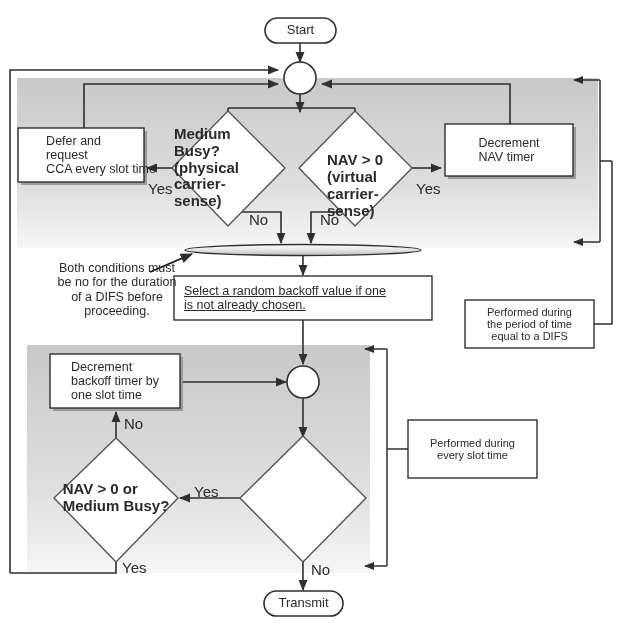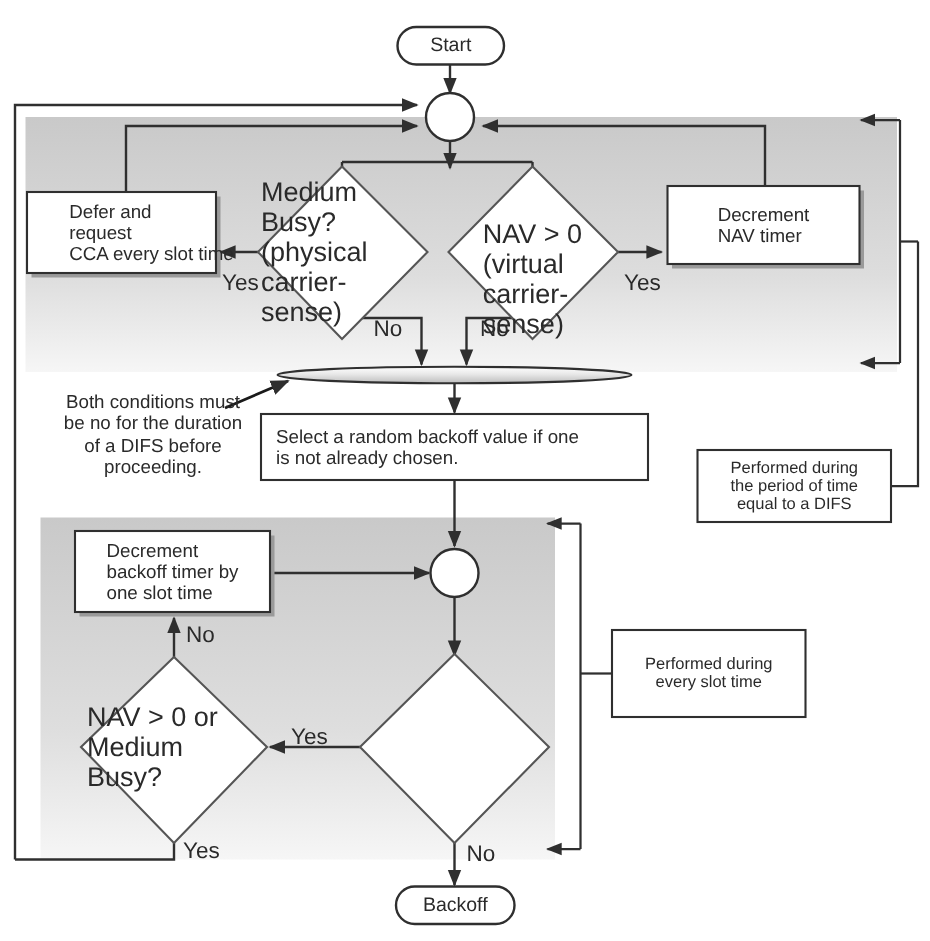--- a/index.html
+++ b/index.html
@@ -32,21 +32,21 @@
     white-space: pre-line;
   }
   .lbl {
     position: absolute;
     color: #2a2a2a;
     font-size: 15px;
     line-height: 1.15;
     white-space: pre-line;
   }
   .box-txt { font-size: 12.5px; }
-  .dia-txt { font-size: 18px; }
+  .dia-txt { font-size: 15px; font-weight: bold; }
   .oval-txt { font-size: 13px; }
   .note-txt { font-size: 11px; text-align: center; }
   .annot-txt { font-size: 12.5px; text-align: center; }
 </style>
 </head>
 <body>
 
 <div id="canvas">
 
   <svg width="620" height="627">
@@ -169,50 +169,50 @@
 sense)</div>
 
   <div class="node-text dia-txt" style="left:303px; top:144px; width:104px; height:84px;">NAV &gt; 0
 (virtual
 carrier-
 sense)</div>
 
   <div class="node-text box-txt" style="left:445px; top:124px; width:128px; height:52px;">Decrement
 NAV timer</div>
 
-  <div class="node-text box-txt" style="left:174px; top:276px; width:222px; height:44px;">Select a random backoff value if one
+  <div class="node-text box-txt" style="left:174px; top:276px; width:222px; height:44px;text-decoration:underline;">Select a random backoff value if one
 is not already chosen.</div>
 
   <div class="node-text box-txt" style="left:50px; top:354px; width:130px; height:54px;">Decrement
 backoff timer by
 one slot time</div>
 
   <div class="node-text dia-txt" style="left:58px; top:472px; width:116px; height:52px;">NAV &gt; 0 or
 Medium Busy?</div>
 
 
-  <div class="node-text oval-txt" style="left:264px; top:591px; width:79px; height:25px;">Backoff</div>
+  <div class="node-text oval-txt" style="left:264px; top:591px; width:79px; height:25px;">Transmit</div>
 
   <div class="lbl" style="left:148px; top:180px;">Yes</div>
 
   <div class="lbl" style="left:249px; top:211px;">No</div>
 
   <div class="lbl" style="left:416px; top:180px;">Yes</div>
 
   <div class="lbl" style="left:320px; top:211px;">No</div>
 
   <div class="lbl" style="left:194px; top:483px;">Yes</div>
 
   <div class="lbl" style="left:311px; top:561px;">No</div>
 
   <div class="lbl" style="left:124px; top:415px;">No</div>
 
   <div class="lbl" style="left:122px; top:559px;">Yes</div>
 
-  <div class="lbl annot-txt" style="left:0; top:261px; width:152px;padding-left:26px;">Both conditions must
+  <div class="lbl annot-txt" style="left:15px; top:261px; width:152px;padding-left:26px;">Both conditions must
 be no for the duration
 of a DIFS before
 proceeding.</div>
 
   <div class="node-text note-txt" style="left:465px; top:300px; width:129px; height:48px;">Performed during
 the period of time
 equal to a DIFS</div>
 
   <div class="node-text note-txt" style="left:408px; top:420px; width:129px; height:58px;">Performed during
 every slot time</div>

